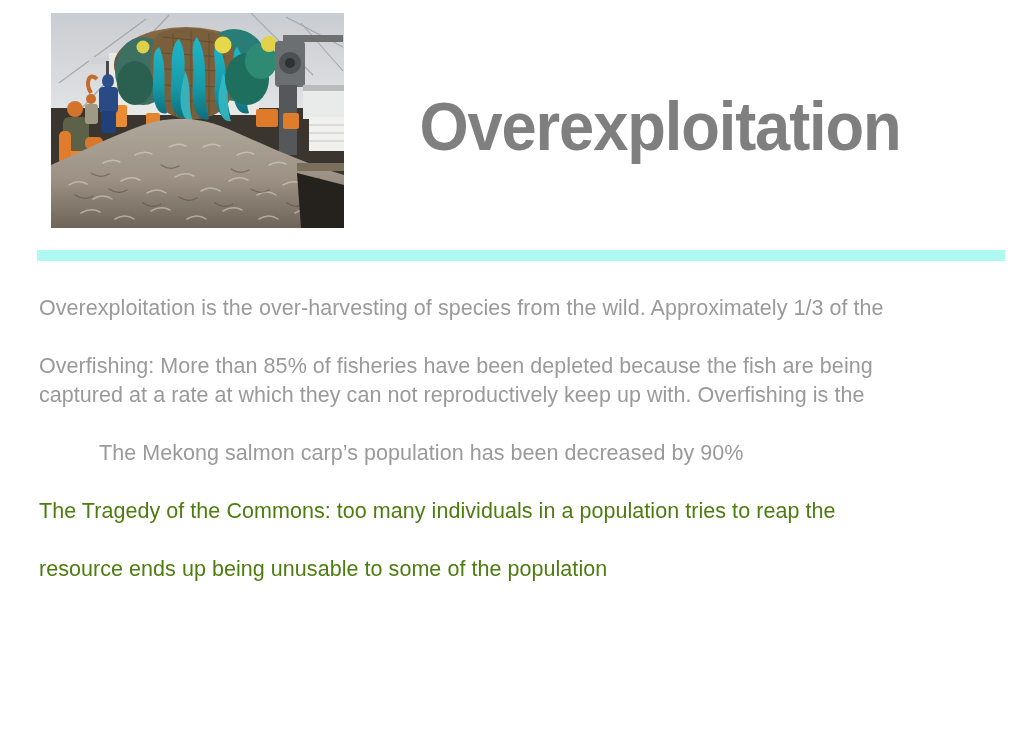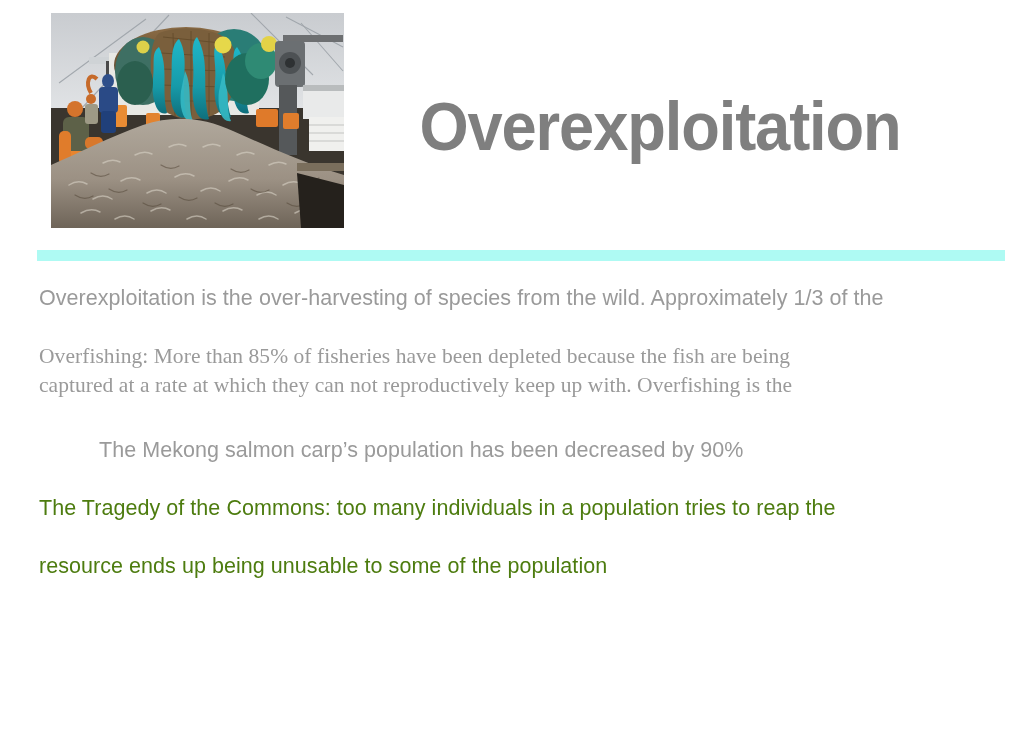--- a/index.html
+++ b/index.html
@@ -57,21 +57,21 @@
     top: 250px;
     width: 968px;
     height: 11px;
     background: #aefaf3;
   }
 
   
   .body-block {
     position: absolute;
     left: 39px;
-    top: 284px;
+    top: 294px;
     width: 950px;
   }
 
   .para {
     color: #9a9a9a;
     font-size: 21.5px;
     line-height: 29px;
     letter-spacing: 0.05px;
     margin: 0;
     font-weight: 400;
@@ -251,26 +251,26 @@
   <div class="divider-bar" style="background: rgb(174, 250, 243);"></div>
 
   <div class="body-block">
 
     <p class="para" style="color: rgb(154, 154, 154);">
       <span>Overexploitation is the over-harvesting of species from the wild. Approximately 1/3 of the</span><br>
     </p>
 
     <div class="para-gap"></div>
 
-    <p class="para" style="color: rgb(154, 154, 154); font-family: Liberation Serif, serif;">
+    <p class="para" style="color: rgb(154, 154, 154);">
       <span>Overfishing: More than 85% of fisheries have been depleted because the fish are being</span><br>
       <span>captured at a rate at which they can not reproductively keep up with. Overfishing is the</span><br>
       <br>
     </p>
-    <p class="para line-indent" style="color: rgb(154, 154, 154); margin-top: 7px;">
+    <p class="para line-indent" style="color: rgb(154, 154, 154);">
       <span>The Mekong salmon carp’s population has been decreased by 90%</span>
     </p>
 
     <div class="para-gap"></div>
 
     <p class="para" style="color: #4d7c0f;">
       <span>The Tragedy of the Commons: too many individuals in a population tries to reap the</span><br>
       <br>
       <span>resource ends up being unusable to some of the population</span>
     </p>

